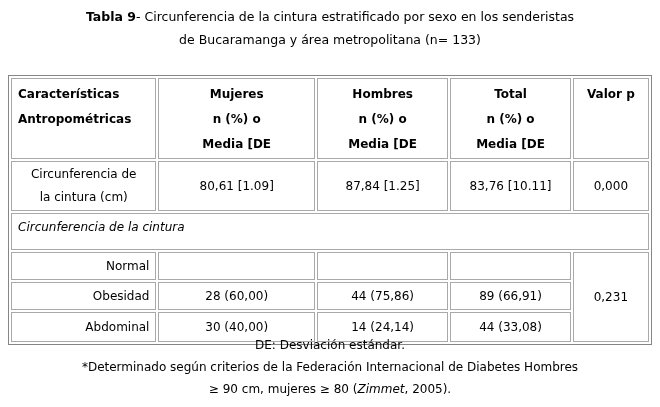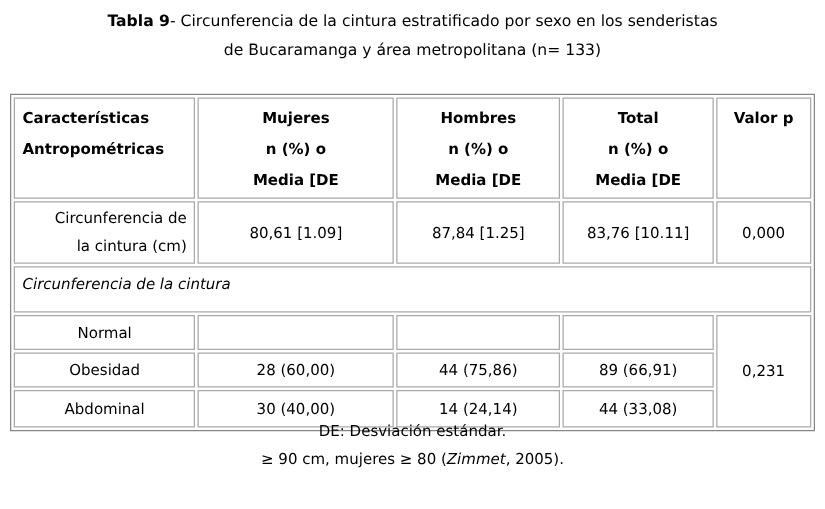--- a/index.html
+++ b/index.html
@@ -53,35 +53,35 @@
     line-height: 25px;
     height: 74px;
     padding-top: 3px;
   }
   tr.hdr td.cell-left { text-align: left; margin-top: 48px; }
   tr.row-waist td {
     height: 46px;
     line-height: 23px;
     text-align: center;
   }
-  tr.row-waist td.cell-left { text-align: right; }
+  tr.row-waist td.cell-left { text-align: center; }
   tr.section-row td {
     font-style: italic;
     text-align: left;
     vertical-align: top;
     height: 32px;
     line-height: 22px;
     padding-top: 2px;
   }
   tr.cat-row td {
     height: 24px;
     text-align: center;
     line-height: 20px;
   }
-  tr.cat-row td.cell-left { text-align: center; }
+  tr.cat-row td.cell-left { text-align: right; }
   tr.cat-row-last td { height: 26px; }
   td.p-span-cell {
     vertical-align: middle;
     text-align: center;
   }
   .footnotes {
     position: absolute;
     top: 334px;
     left: 0;
     width: 660px;
@@ -167,16 +167,17 @@
         <td class="cell-left">Abdominal</td>
         <td>30 (40,00)</td>
         <td>14 (24,14)</td>
         <td>44 (33,08)</td>
       </tr>
     </tbody>
   </table>
 
   <div class="footnotes">
     <div>DE: Desviación estándar.</div>
+    <div>*Determinado según criterios de la Federación Internacional de Diabetes Hombres</div>
     <div><span>≥ 90 cm, mujeres ≥ 80 (</span><span class="italic">Zimmet</span><span>, 2005).</span></div>
   </div>
 
 </div>
 
 </body></html>

